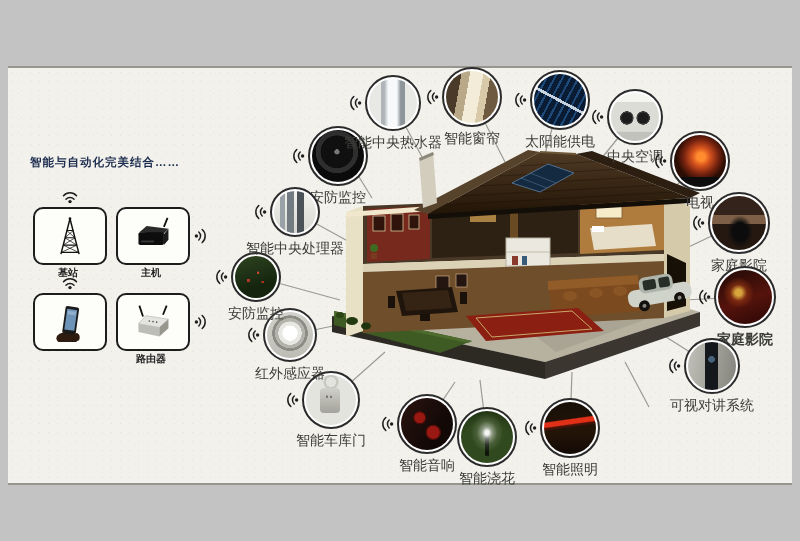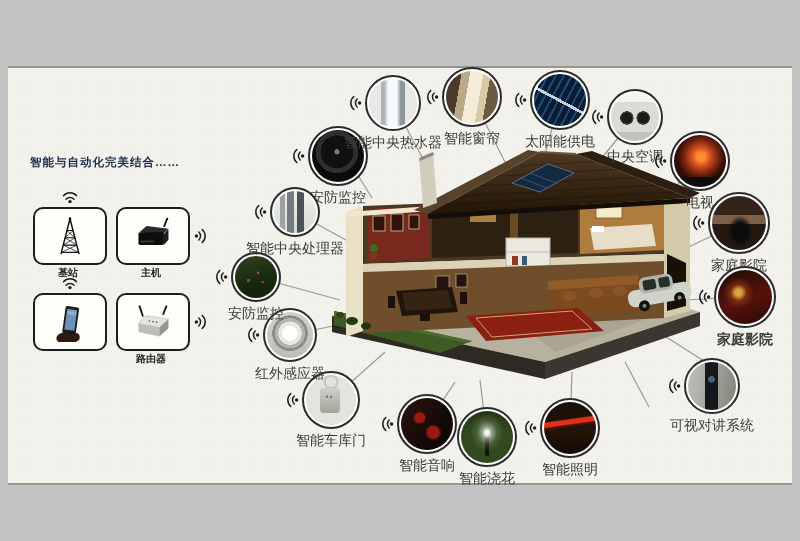--- a/index.html
+++ b/index.html
@@ -320,21 +320,21 @@
     <svg class="wifi wifi-left" viewBox="0 0 14 18">
           <path d="M9.2 5 A5.5 5.5 0 0 0 9.2 13"></path>
           <path d="M5.8 2.5 A8.6 8.6 0 0 0 5.8 15.5"></path>
           <circle cx="11.6" cy="9" r="1.7"></circle>
         </svg>
     <div class="circle">
       <div class="photo p-home-theater"></div>
     </div>
     <div class="node-label">家庭影院</div>
   </div>
-      <div class="node" style="left: 684px; top: 358px; width: 56px; height: 56px;">
+      <div class="node" style="left: 684px; top: 338px; width: 56px; height: 56px;">
     <svg class="wifi wifi-left" viewBox="0 0 14 18">
           <path d="M9.2 5 A5.5 5.5 0 0 0 9.2 13"></path>
           <path d="M5.8 2.5 A8.6 8.6 0 0 0 5.8 15.5"></path>
           <circle cx="11.6" cy="9" r="1.7"></circle>
         </svg>
     <div class="circle">
       <div class="photo p-video-intercom"></div>
     </div>
     <div class="node-label">可视对讲系统</div>
   </div>

